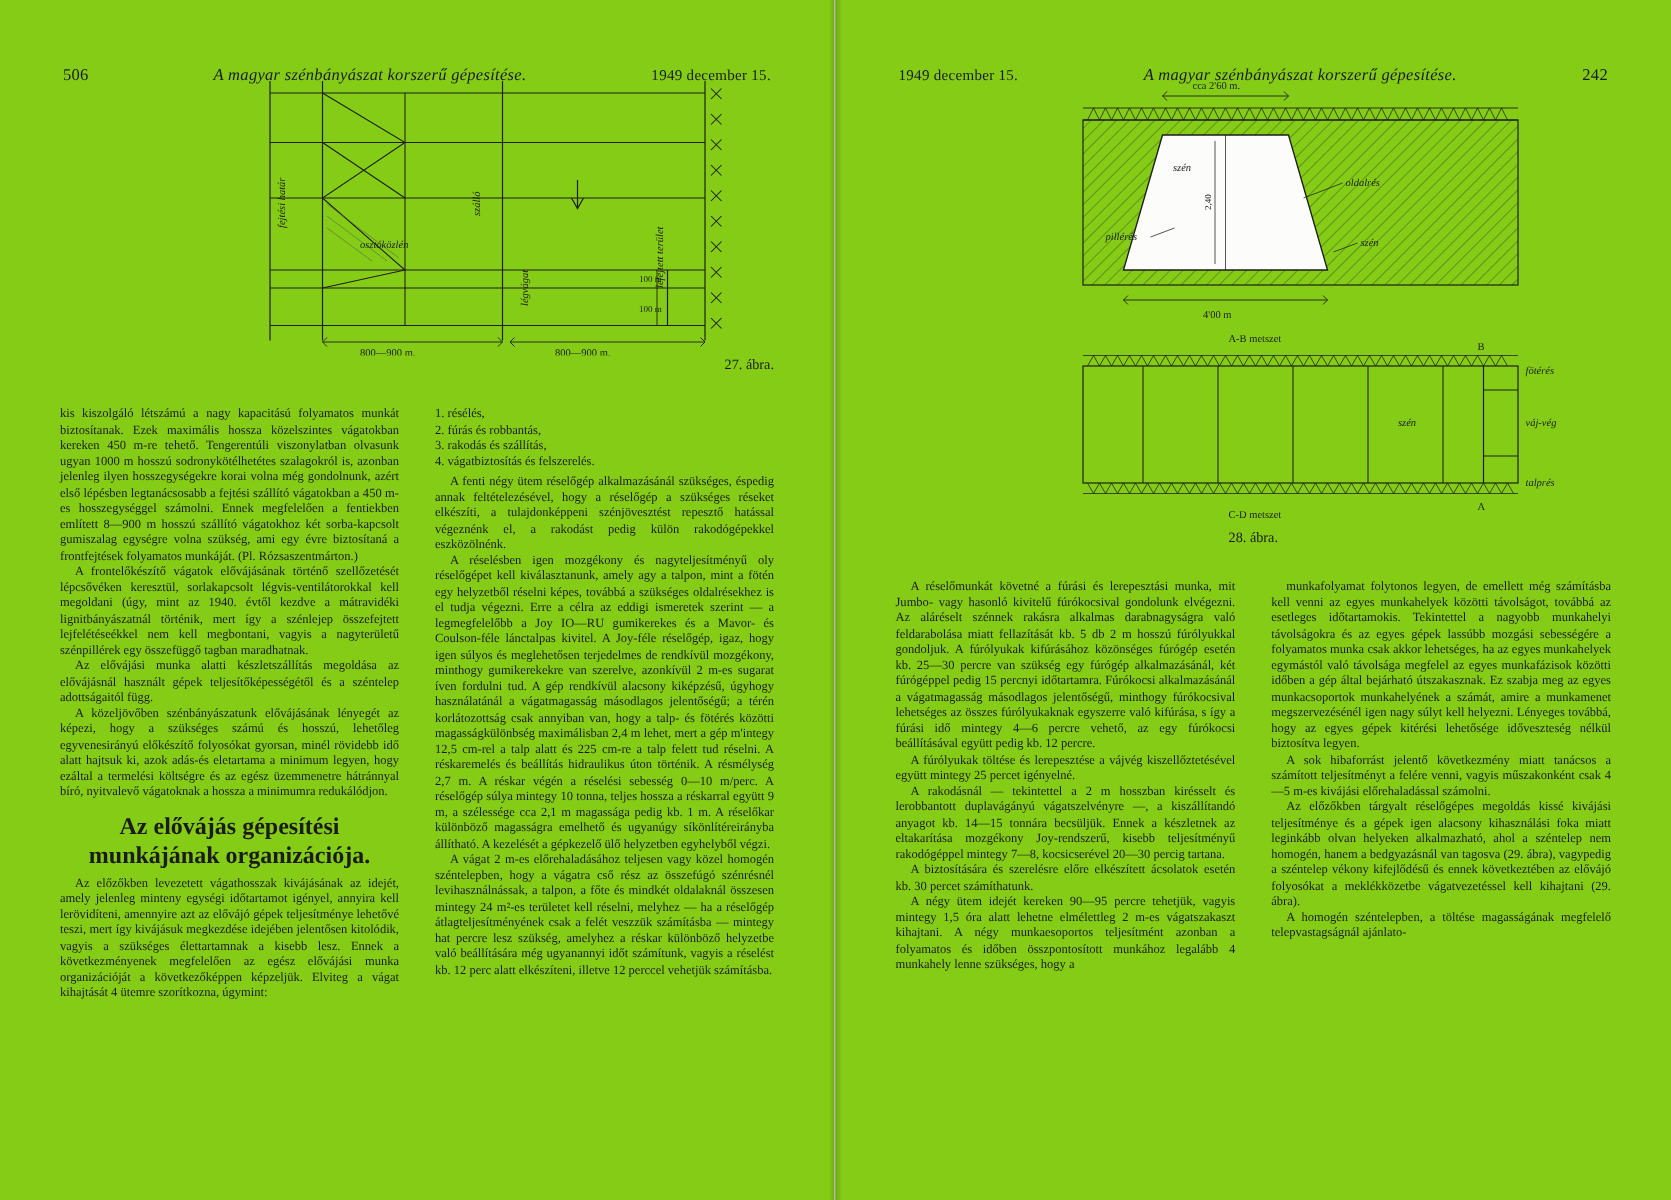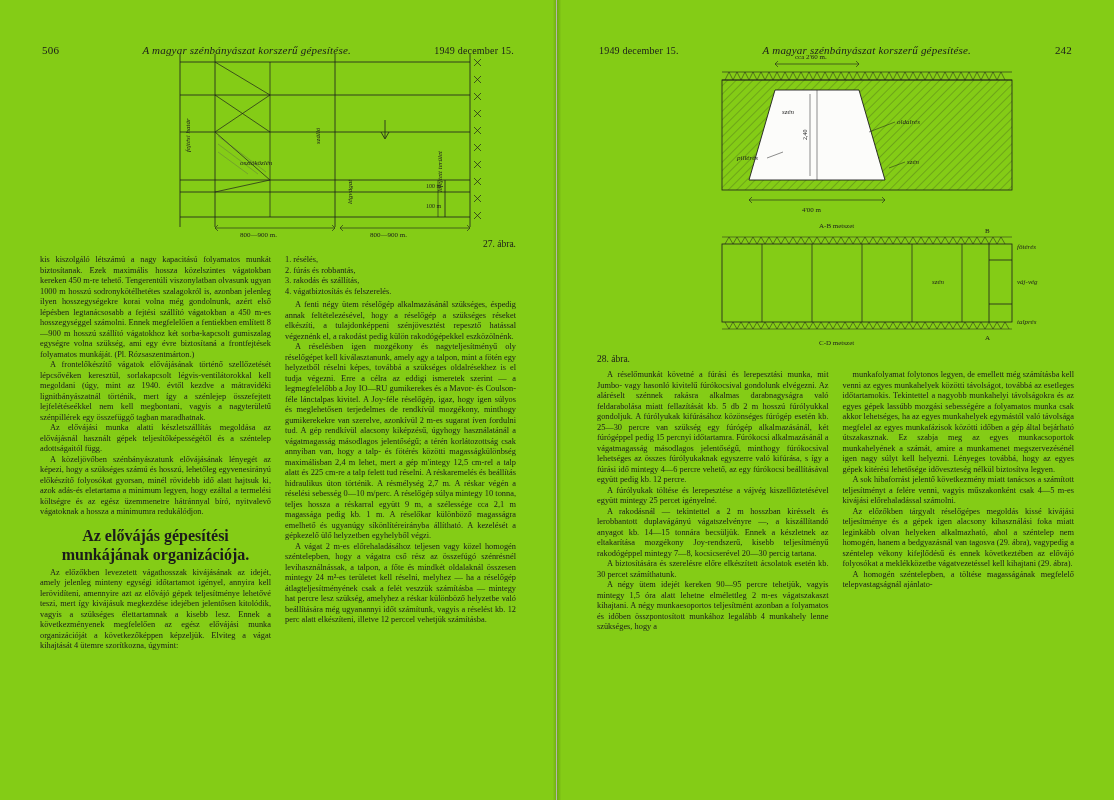--- a/index.html
+++ b/index.html
@@ -34,25 +34,25 @@
     font-size:10.5px;letter-spacing:.2px;
     padding:0 26px 0 26px;
     height:16px;
   }
   .runhead .folio{font-family:"Liberation Serif",serif;font-size:11px;}
   .runhead .date{font-size:10px;}
   .runhead .title{font-style:italic;font-size:11px;margin-top:28px;}
   
   .figwrap{position:relative;margin:0 24px;}
   .figcaption{font-size:9.5px;text-align:right;margin-top:2px;}
-  .figcaption.center{text-align:left;}
+  .figcaption.center{text-align:center;}
   svg{display:block;}
   
   .cols{
-    display:flex;gap:14px;margin:6px 24px 0 24px;
+    display:flex;gap:24px;margin:22px 24px 0 24px;
   }
   .col{
     width:243px;
     font-size:8.35px;
     line-height:1.26;
     text-align:justify;
     hyphens:auto;
   }
   .col p{margin:0 0 0 0;text-indent:10px;}
   .col p.noind{text-indent:0;}

